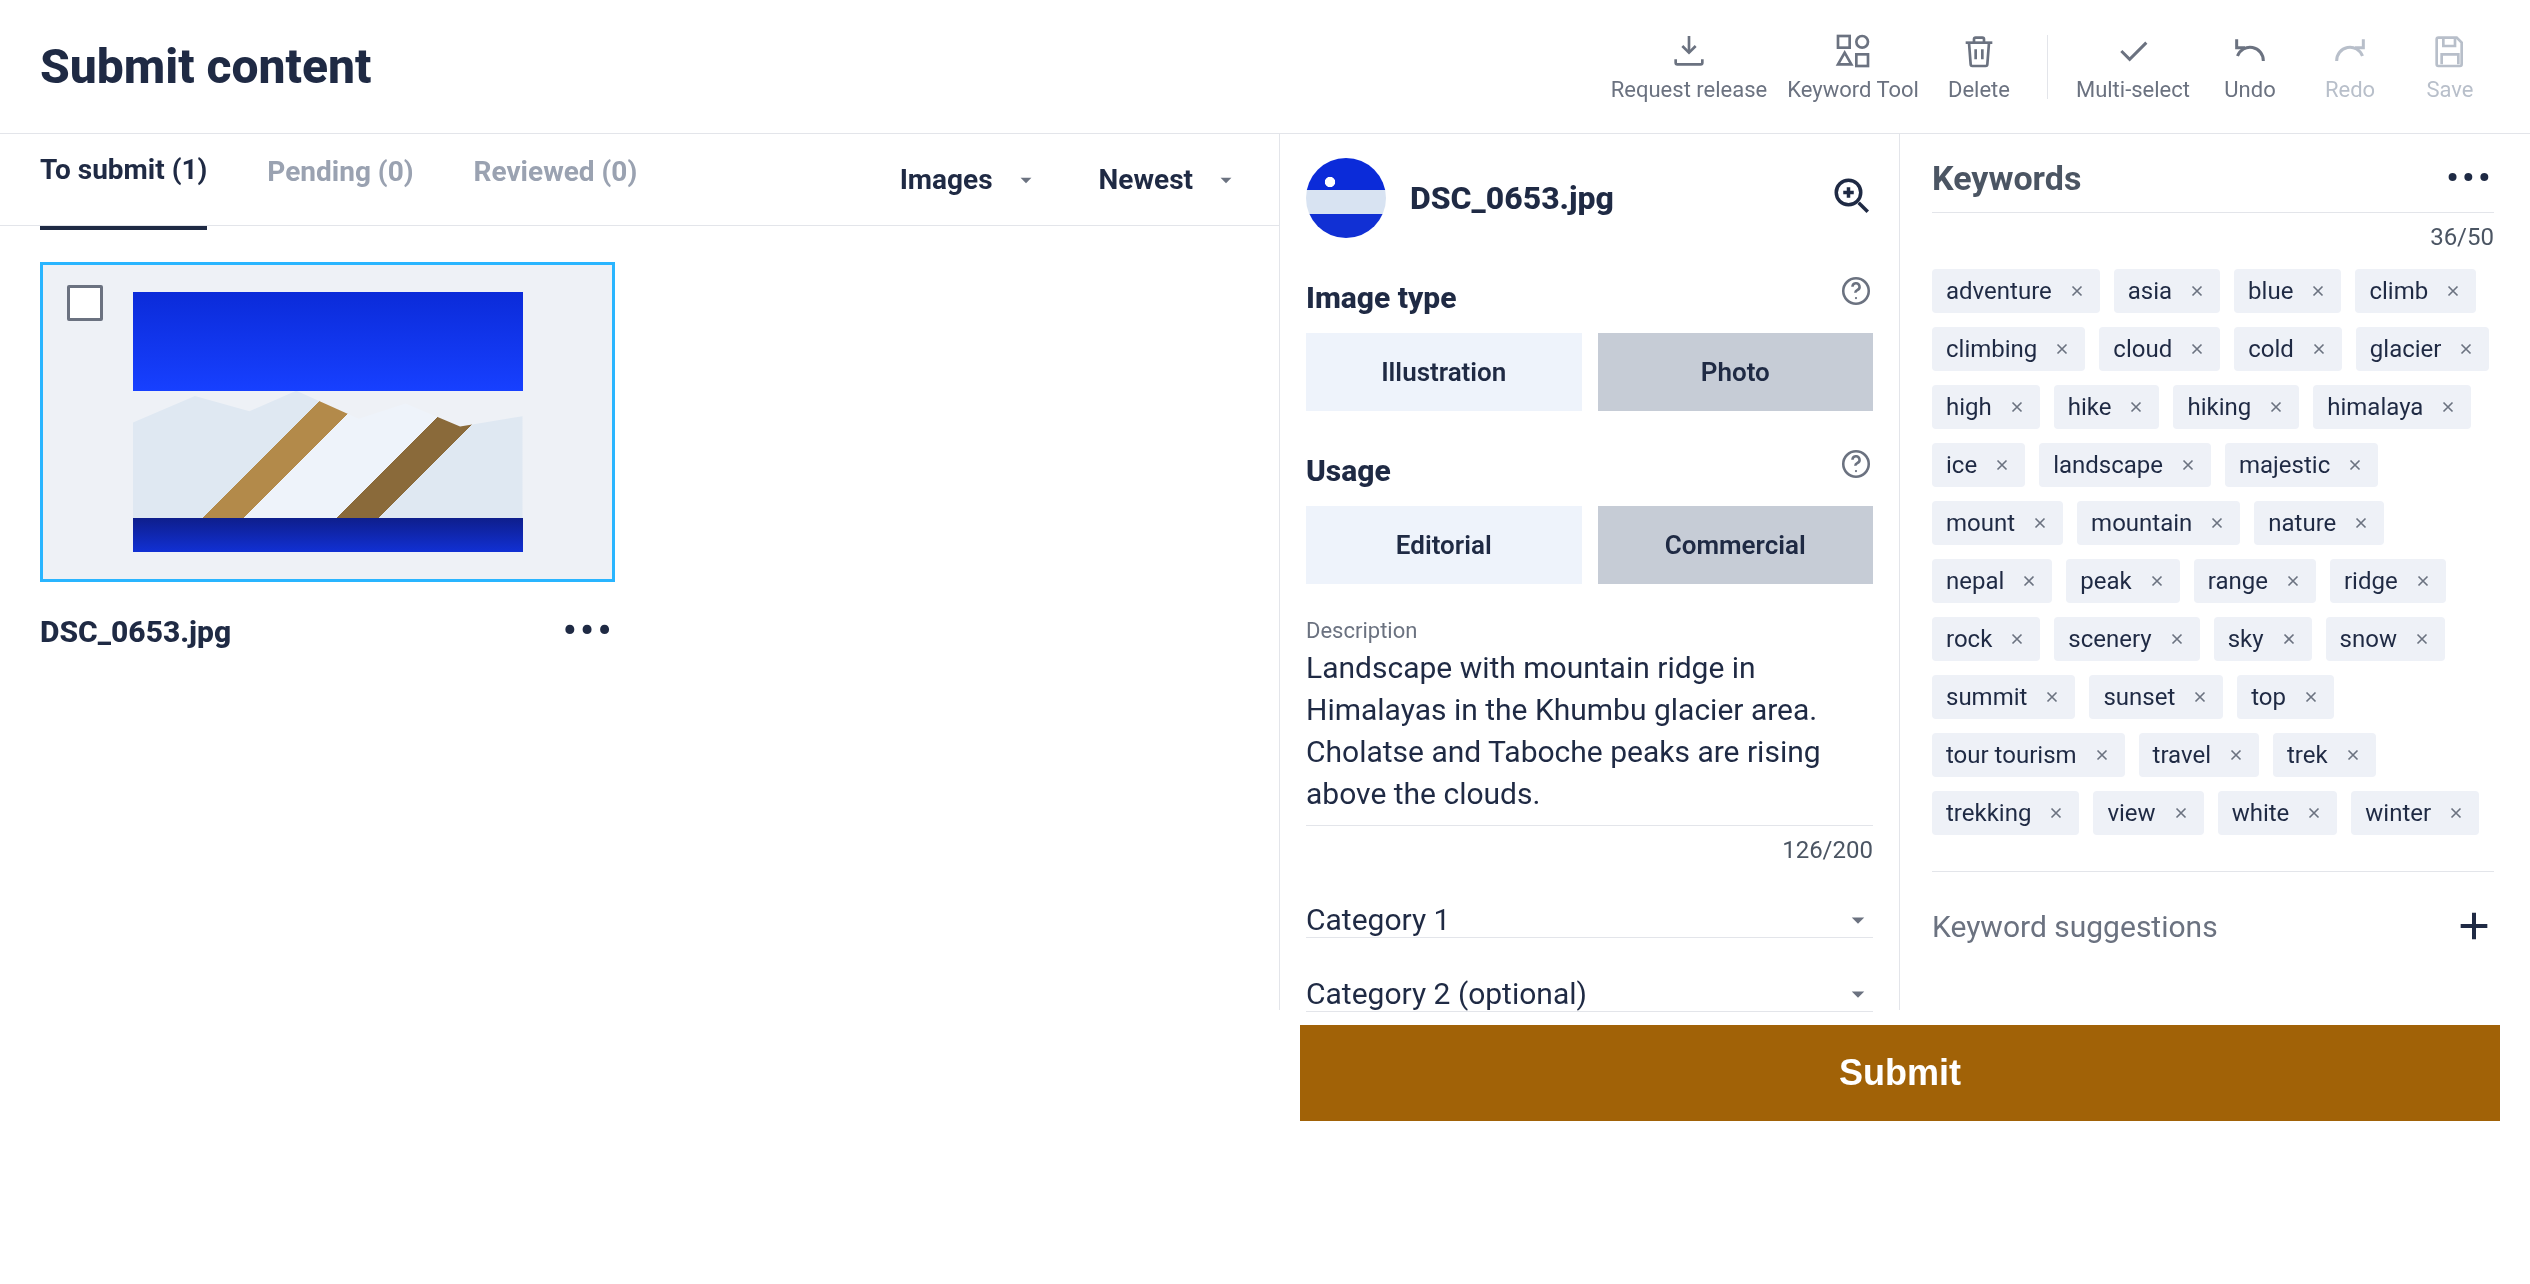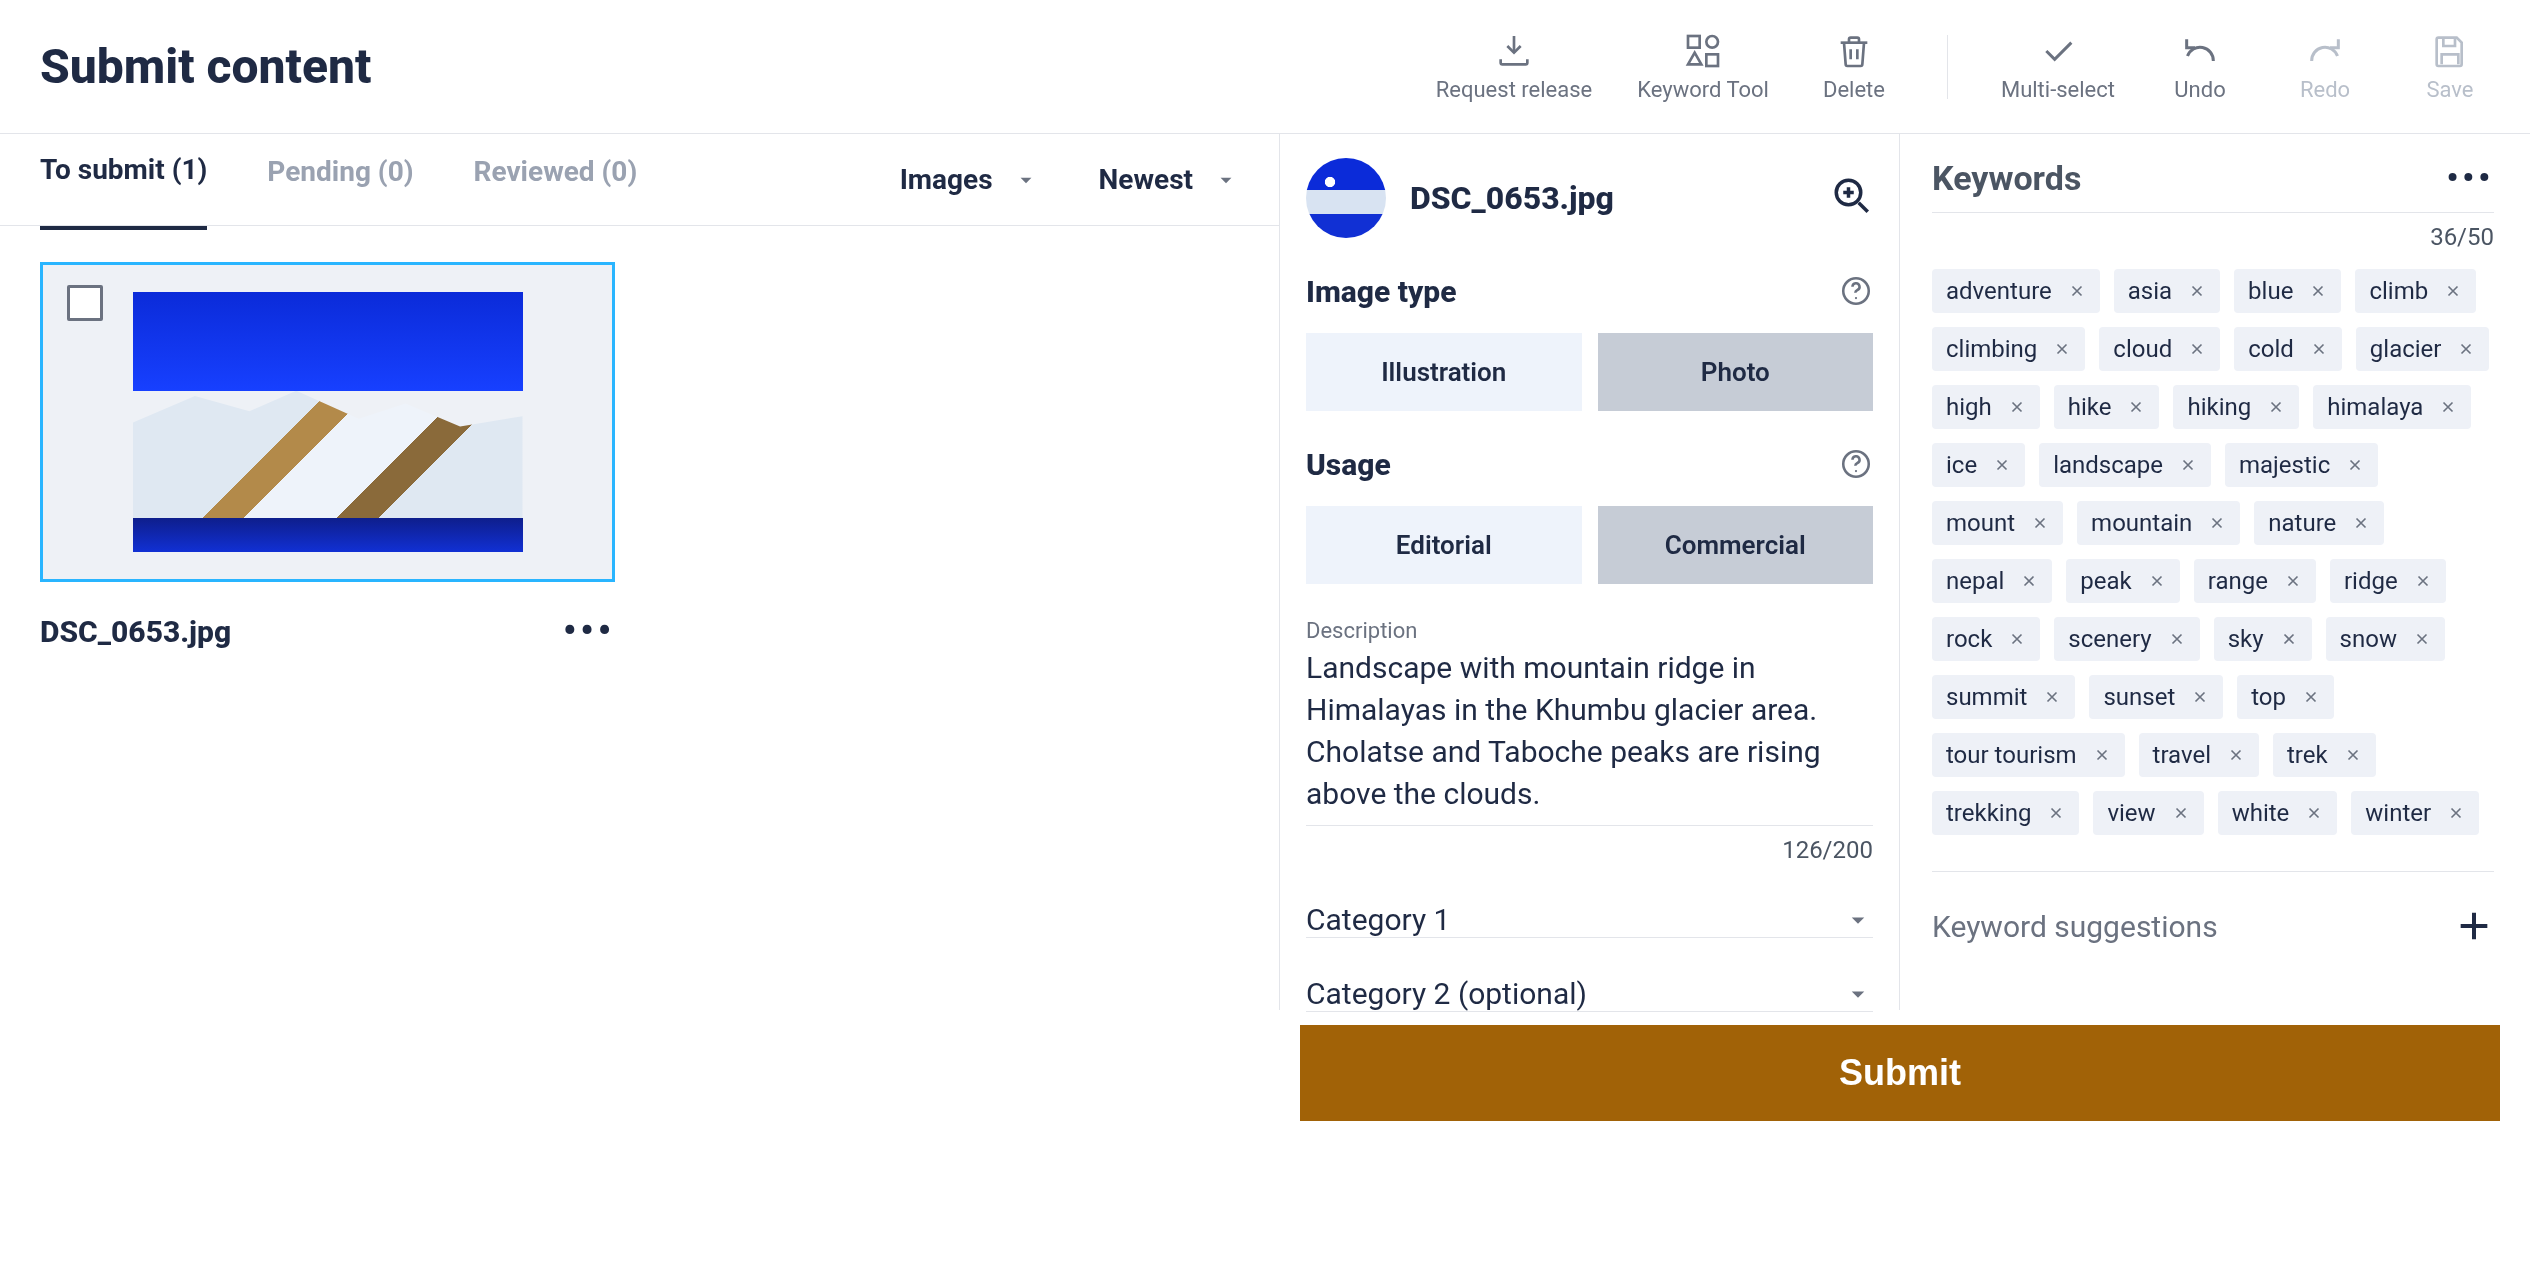--- a/index.html
+++ b/index.html
@@ -21,21 +21,21 @@
   }
   .page-title {
     font-size: 48px;
     font-weight: 800;
     color: #1f2a44;
     flex: 1;
   }
   .toolbar {
     display: flex;
     align-items: center;
-    gap: 45px;
+    gap: 20px;
   }
   .toolbar-sep {
     width: 1px; height: 64px; background: #e3e5ea; margin: 0 8px;
   }
   .tool {
     display: flex; flex-direction: column; align-items: center;
     color: #6b7280;
     cursor: pointer;
     user-select: none;
     min-width: 80px;
@@ -132,21 +132,21 @@
   .avatar {
     width: 80px; height: 80px; border-radius: 50%;
     background: radial-gradient(circle at 30% 30%, #fff 0 6%, transparent 7%),
                 linear-gradient(#0b2bd9 0 40%, #d8e3f2 40% 70%, #1130d4 70% 100%);
     background-blend-mode: normal;
   }
   .file-name { font-size: 32px; font-weight: 800; flex: 1; }
   .zoom-icon svg { width: 42px; height: 42px; cursor: pointer; color: #1f2a44; }
 
   .section-h {
-    display: flex; align-items: flex-start; justify-content: space-between;
+    display: flex; align-items: flex-end; justify-content: space-between;
     margin-top: 36px;
     font-size: 30px; font-weight: 800; color: #1f2a44;
   }
   .help svg { width: 34px; height: 34px; color: #6b7280; cursor: pointer; }
 
   .seg-row { display: flex; gap: 16px; margin-top: 18px; }
   .seg {
     flex: 1; height: 78px;
     display: flex; align-items: center; justify-content: center;
     font-size: 26px; font-weight: 600;

